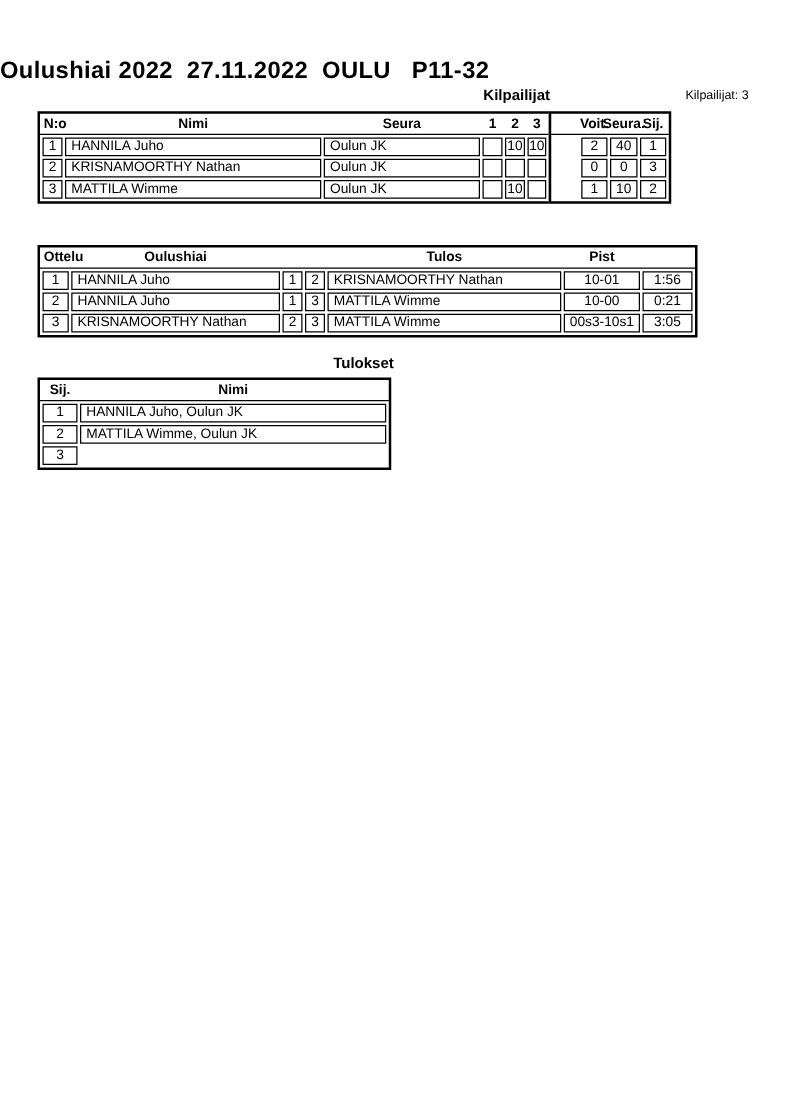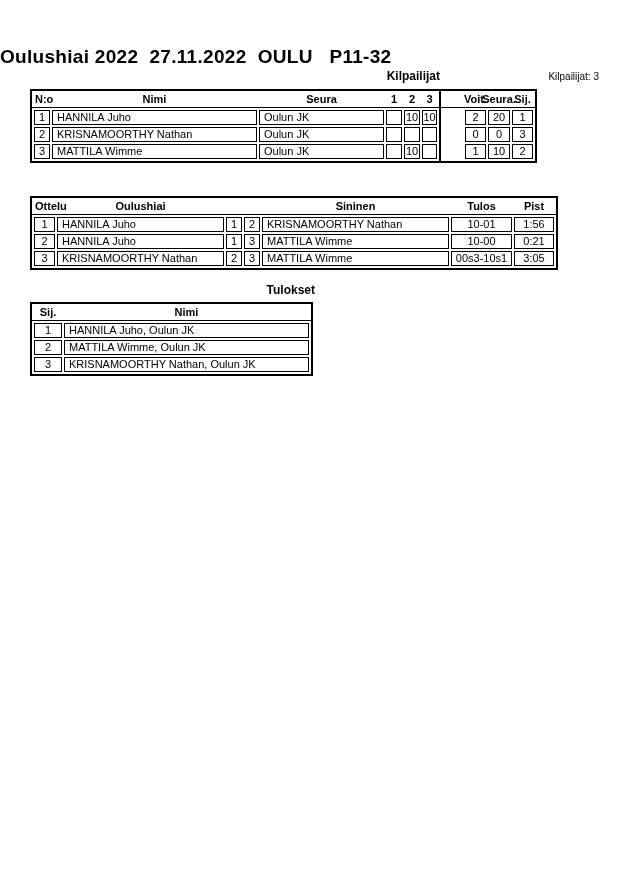--- a/index.html
+++ b/index.html
@@ -107,42 +107,41 @@
 
     <div class="tbl tbl-b">
       <div class="hdr-row cols-b">
         <div class="hdr-cell">Voit.</div>
         <div class="hdr-cell">Seura.</div>
         <div class="hdr-cell">Sij.</div>
       </div>
       <div class="hdr-line"></div>
       <div class="tbody cols-b">
         <div class="cell center">2</div>
-        <div class="cell center">20</div>
+        <div class="cell center">40</div>
         <div class="cell center">1</div>
 
         <div class="cell center">0</div>
         <div class="cell center">0</div>
         <div class="cell center">3</div>
 
         <div class="cell center">1</div>
         <div class="cell center">10</div>
         <div class="cell center">2</div>
       </div>
     </div>
   </div>
 
 
   <div class="tbl tbl-wrap2">
     <div class="hdr-row cols-m">
       <div class="hdr-cell left">Ottelu</div>
       <div class="hdr-cell">Oulushiai</div>
       <div class="hdr-cell"></div>
       <div class="hdr-cell"></div>
-      <div class="hdr-cell">Sininen</div>
       <div class="hdr-cell">Tulos</div>
       <div class="hdr-cell">Pist</div>
     </div>
     <div class="hdr-line"></div>
     <div class="tbody cols-m">
       <div class="cell center">1</div>
       <div class="cell">HANNILA Juho</div>
       <div class="cell center">1</div>
       <div class="cell center">2</div>
       <div class="cell">KRISNAMOORTHY Nathan</div>
@@ -176,17 +175,16 @@
     </div>
     <div class="hdr-line"></div>
     <div class="tbody cols-r">
       <div class="cell center">1</div>
       <div class="cell">HANNILA Juho, Oulun JK</div>
 
       <div class="cell center">2</div>
       <div class="cell">MATTILA Wimme, Oulun JK</div>
 
       <div class="cell center">3</div>
-      <div class="cell">KRISNAMOORTHY Nathan, Oulun JK</div>
     </div>
   </div>
 
 </div>
 
 </body></html>

